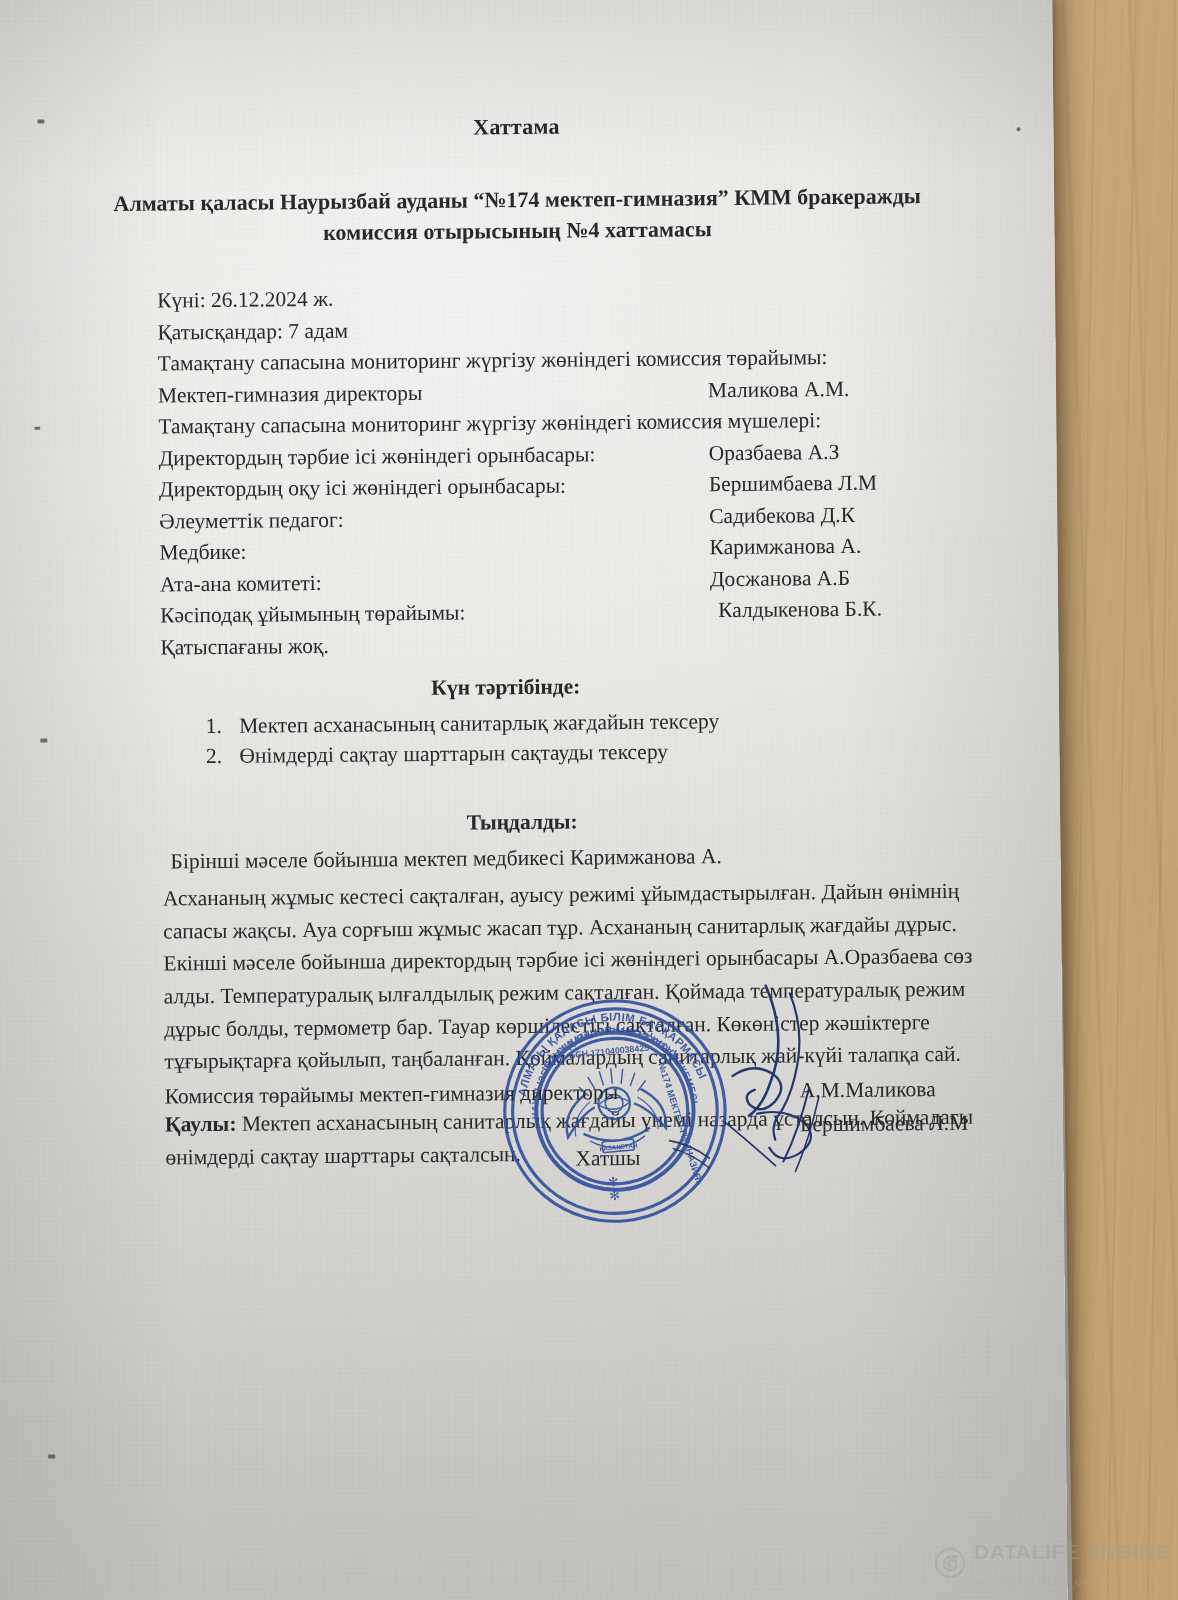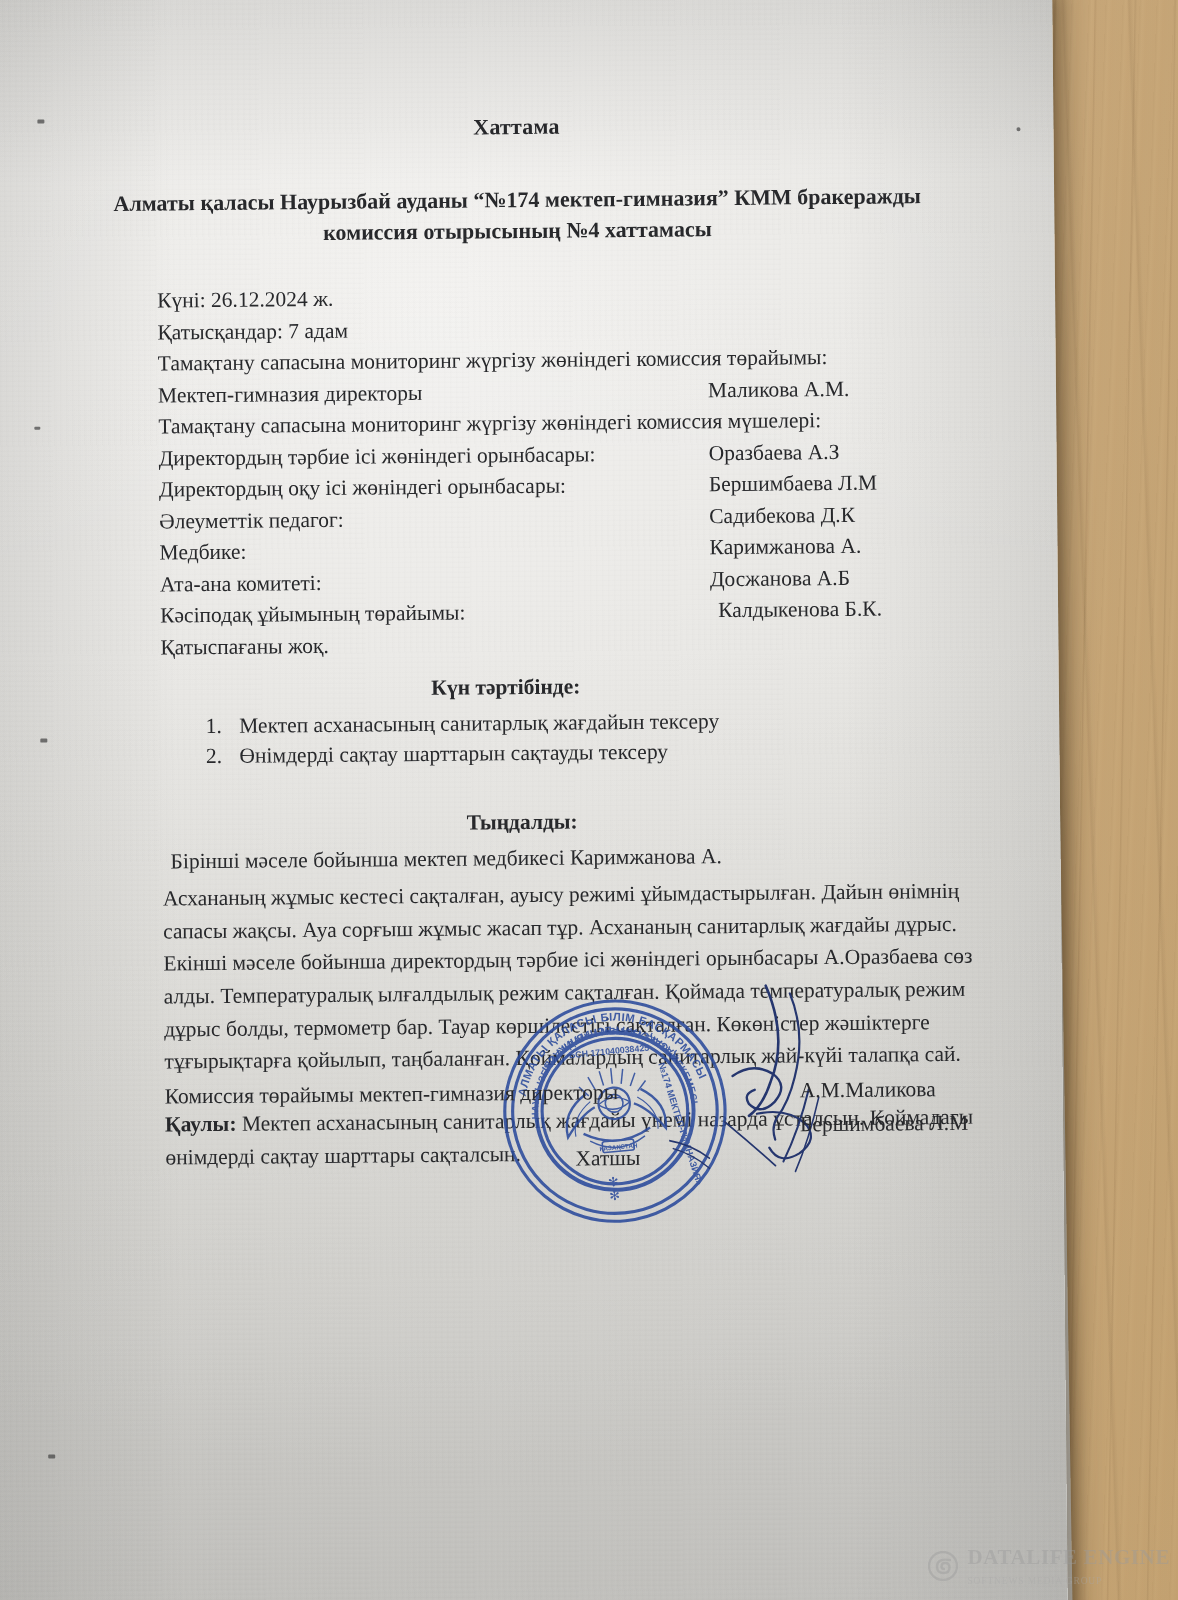--- a/index.html
+++ b/index.html
@@ -209,28 +209,26 @@
     opacity: 0.42;
   }
   .wm-logo { width: 30px; height: 30px; flex: 0 0 auto; }
   .wm-logo svg { display: block; }
   .wm-text { font-family: "Liberation Sans", "DejaVu Sans", sans-serif; line-height: 1; }
   .wm-title {
     font-size: 21px;
     font-weight: bold;
     color: #9b9b9b;
     letter-spacing: 0.6px;
-    font-family: Liberation Serif, serif;
   }
   .wm-sub {
     font-size: 9.5px;
     color: #a9a9a9;
     letter-spacing: 0.85px;
-    margin-top: 9px;
-    font-family: Liberation Serif, serif;
+    margin-top: 15px;
   }
 
   
   .speck { position: absolute; background: #4a4a4a; border-radius: 1px; opacity: 0.75; }
 </style>
 </head>
 <body>
 
 <div class="scene">
   <div class="wood-grain"></div>

